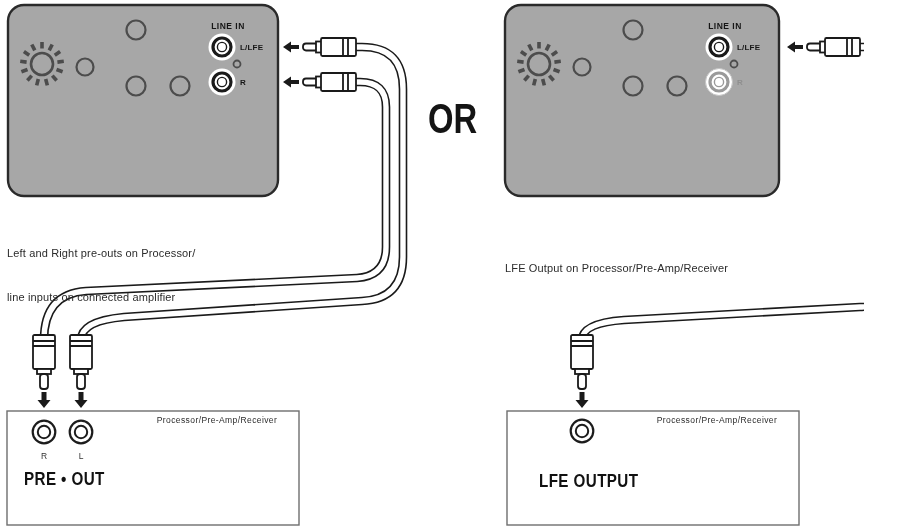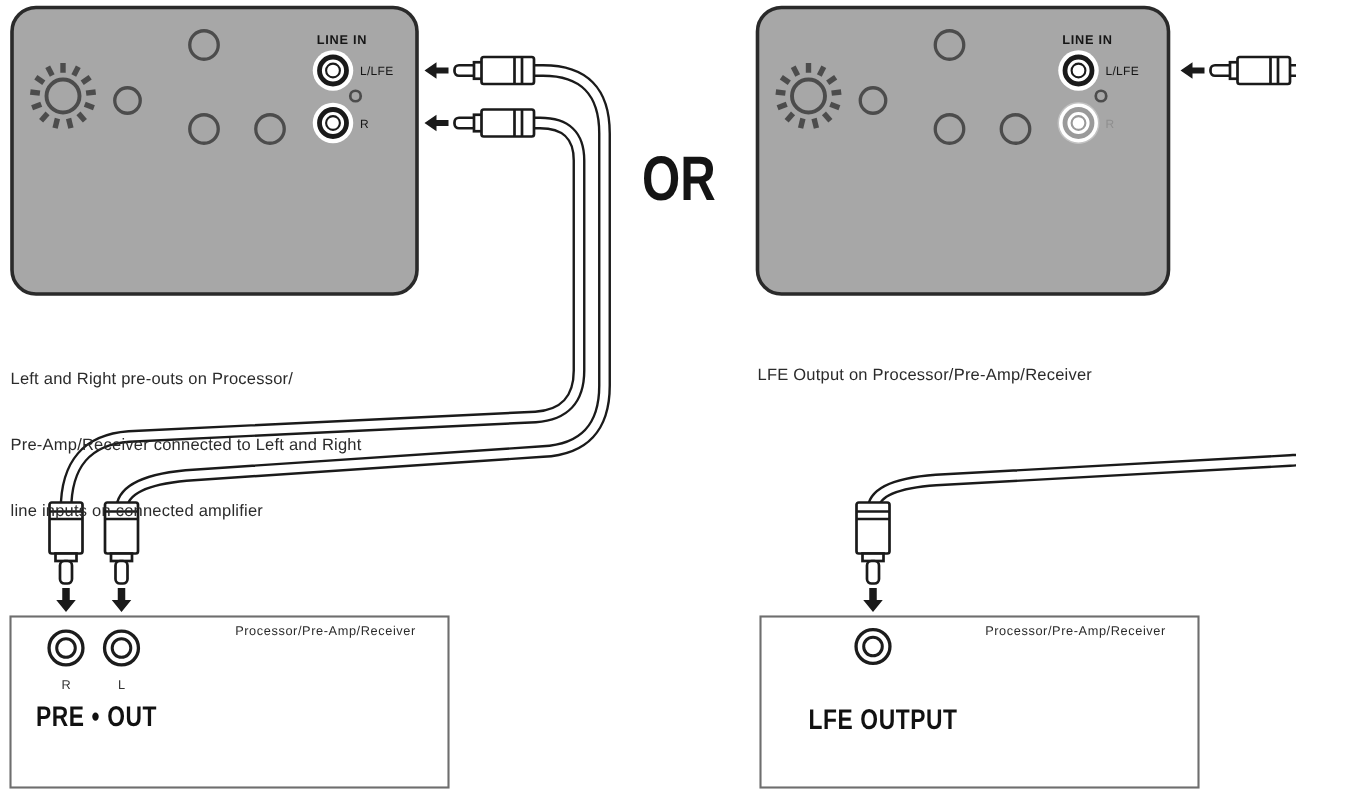--- a/index.html
+++ b/index.html
@@ -19,21 +19,21 @@
   .ring-thin-faded{fill:#ffffff;stroke:var(--faded,#9a9a9a);stroke-width:1.4;}
   .disc{fill:#ffffff;}
   .disc-faded{fill:#ffffff;stroke:#c2c2c2;stroke-width:1;}
   .cable-outer{fill:none;stroke:var(--line,#1a1a1a);stroke-width:8.6;}
   .cable-inner{fill:none;stroke:#ffffff;stroke-width:5.4;}
   .solid{fill:var(--line,#1a1a1a);}
   .boxline{fill:#ffffff;stroke:#6e6e6e;stroke-width:1.4;}
   .bjack-o{fill:#ffffff;stroke:#1c1c1c;stroke-width:2.2;}
   .bjack-i{fill:#ffffff;stroke:#1c1c1c;stroke-width:2;}
   .lbl-linein{font-size:8.5px;font-weight:bold;letter-spacing:.5px;color:#161616;}
-  .lbl-jack{font-size:8px;font-weight:normal;letter-spacing:.2px;color:#161616;}
+  .lbl-jack{font-size:8px;font-weight:bold;letter-spacing:.2px;color:#161616;}
   .lbl-jack.faded{color:var(--faded-text,#8f8f8f);}
   .caption{font-size:11px;line-height:14.6px;letter-spacing:.15px;color:#2b2b2b;}
   .or{font-size:42px;font-weight:bold;line-height:40px;transform:scaleX(.78);transform-origin:left top;color:#141414;}
   .boxtitle{font-size:8.5px;letter-spacing:.4px;color:#2a2a2a;text-align:center;}
   .bjack-lbl{font-size:8.5px;color:#333;text-align:center;}
   .bigout{font-size:19px;font-weight:bold;letter-spacing:.5px;transform:scaleX(.8);transform-origin:left top;color:#111;}
 </style>
 </head>
 <body>
 
@@ -206,24 +206,23 @@
   <div class="t lbl-jack" style="left:240px;top:78px;">R</div>
 
   <div class="t lbl-linein" style="left:701px;top:21px;width:48px;text-align:center;">LINE IN</div>
   <div class="t lbl-jack" style="left:737px;top:43px;">L/LFE</div>
   <div class="t lbl-jack faded" style="left:737px;top:78px;">R</div>
 
   <div class="t or" style="left:428px;top:99px;">OR</div>
 
   <div class="t caption" style="left:7px;top:217px;">
     <div>Left and Right pre-outs on Processor/</div>
-    <div>Pre-Amp/Receiver connected to Left and Right</div>
     <div>line inputs on connected amplifier</div>
   </div>
-  <div class="t caption" style="left:505px;top:214px;">
+  <div class="t caption" style="left:505px;top:232px;">
     <div>LFE Output on Processor/Pre-Amp/Receiver</div>
   </div>
 
   <div class="t boxtitle" style="left:140px;top:415px;width:154px;">Processor/Pre-Amp/Receiver</div>
   <div class="t bjack-lbl" style="left:36px;top:451px;width:16px;">R</div>
   <div class="t bjack-lbl" style="left:73px;top:451px;width:16px;">L</div>
   <div class="t bigout" style="left:24px;top:468px;">PRE • OUT</div>
 
   <div class="t boxtitle" style="left:640px;top:415px;width:154px;">Processor/Pre-Amp/Receiver</div>
   <div class="t bigout" style="left:539px;top:470px;">LFE OUTPUT</div>

